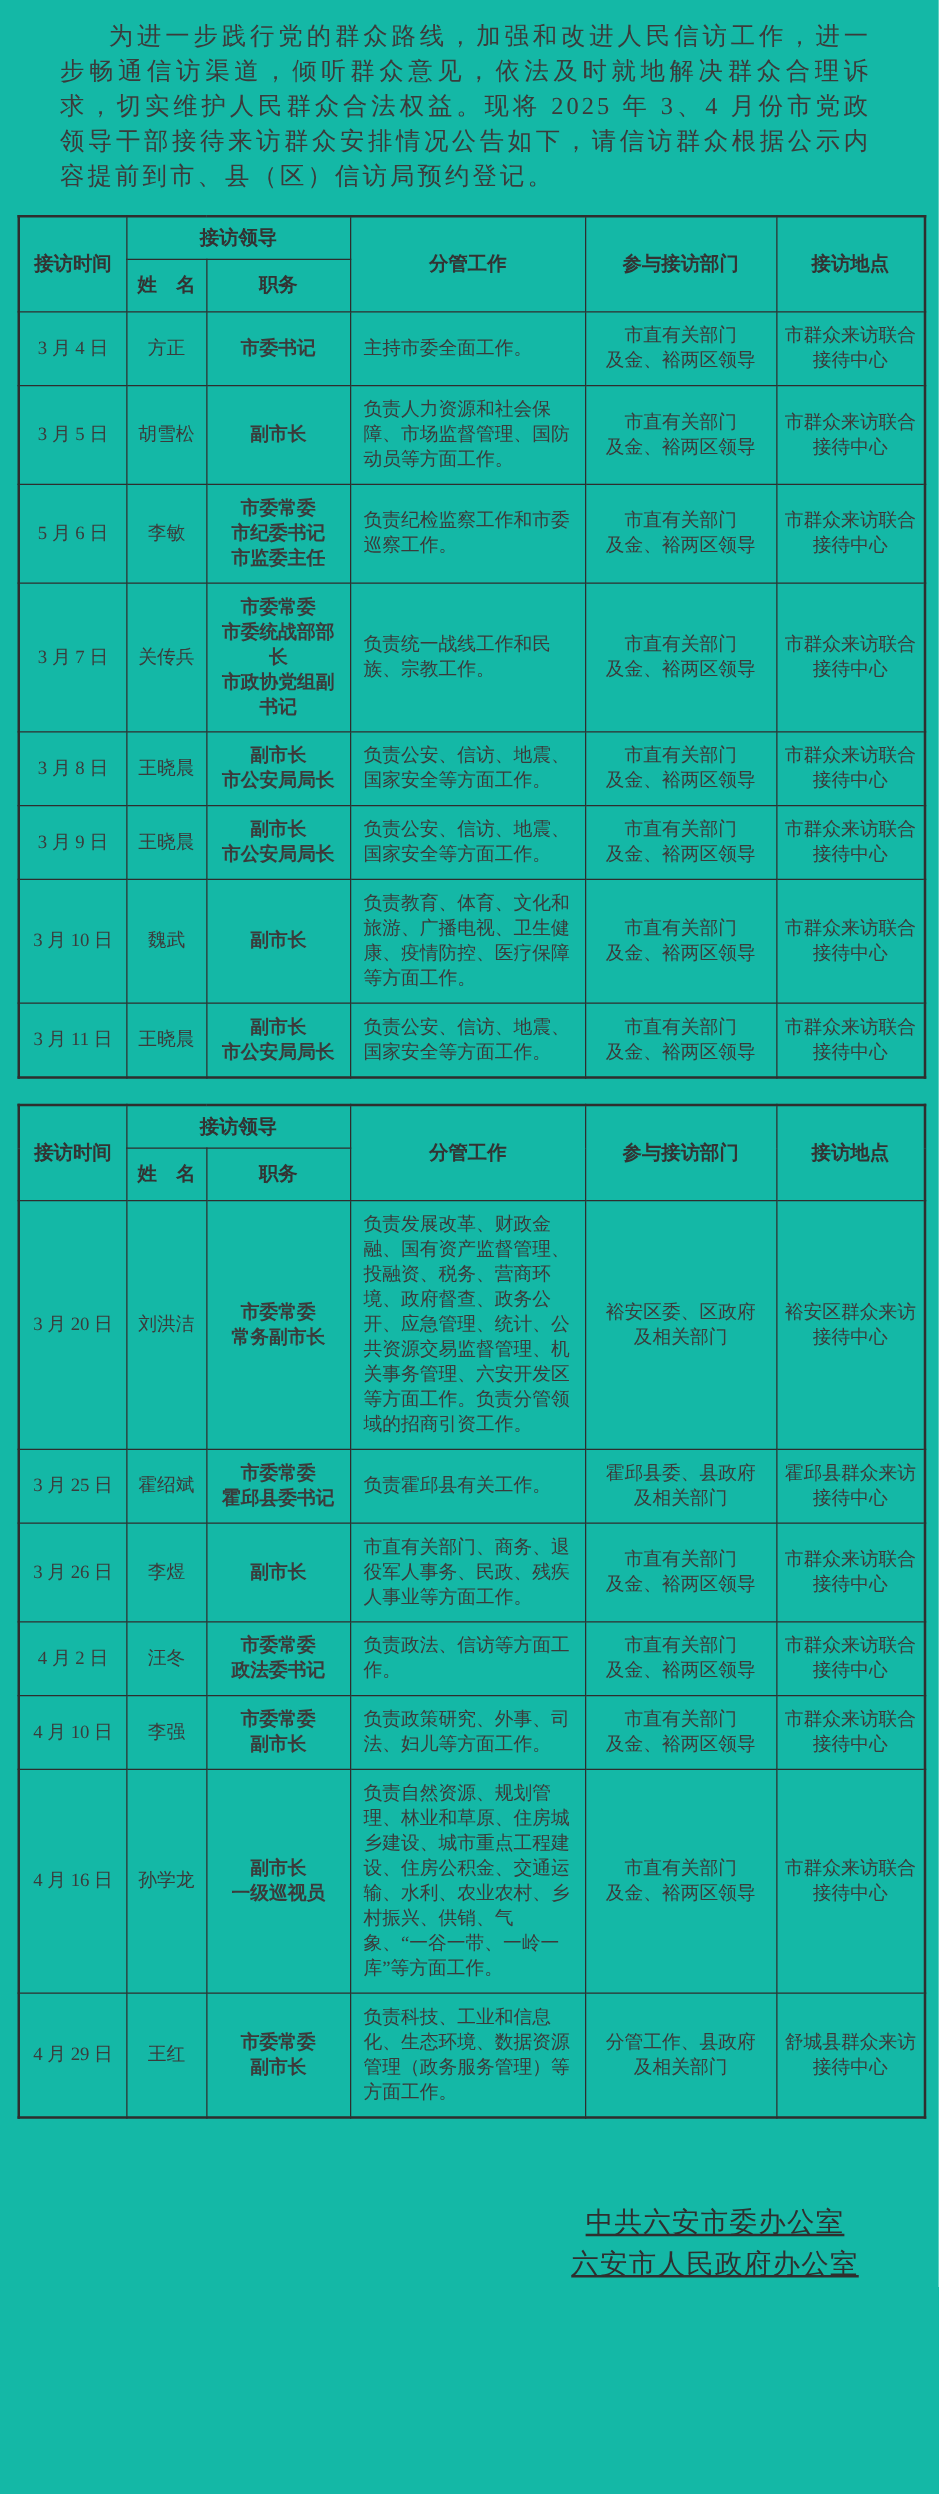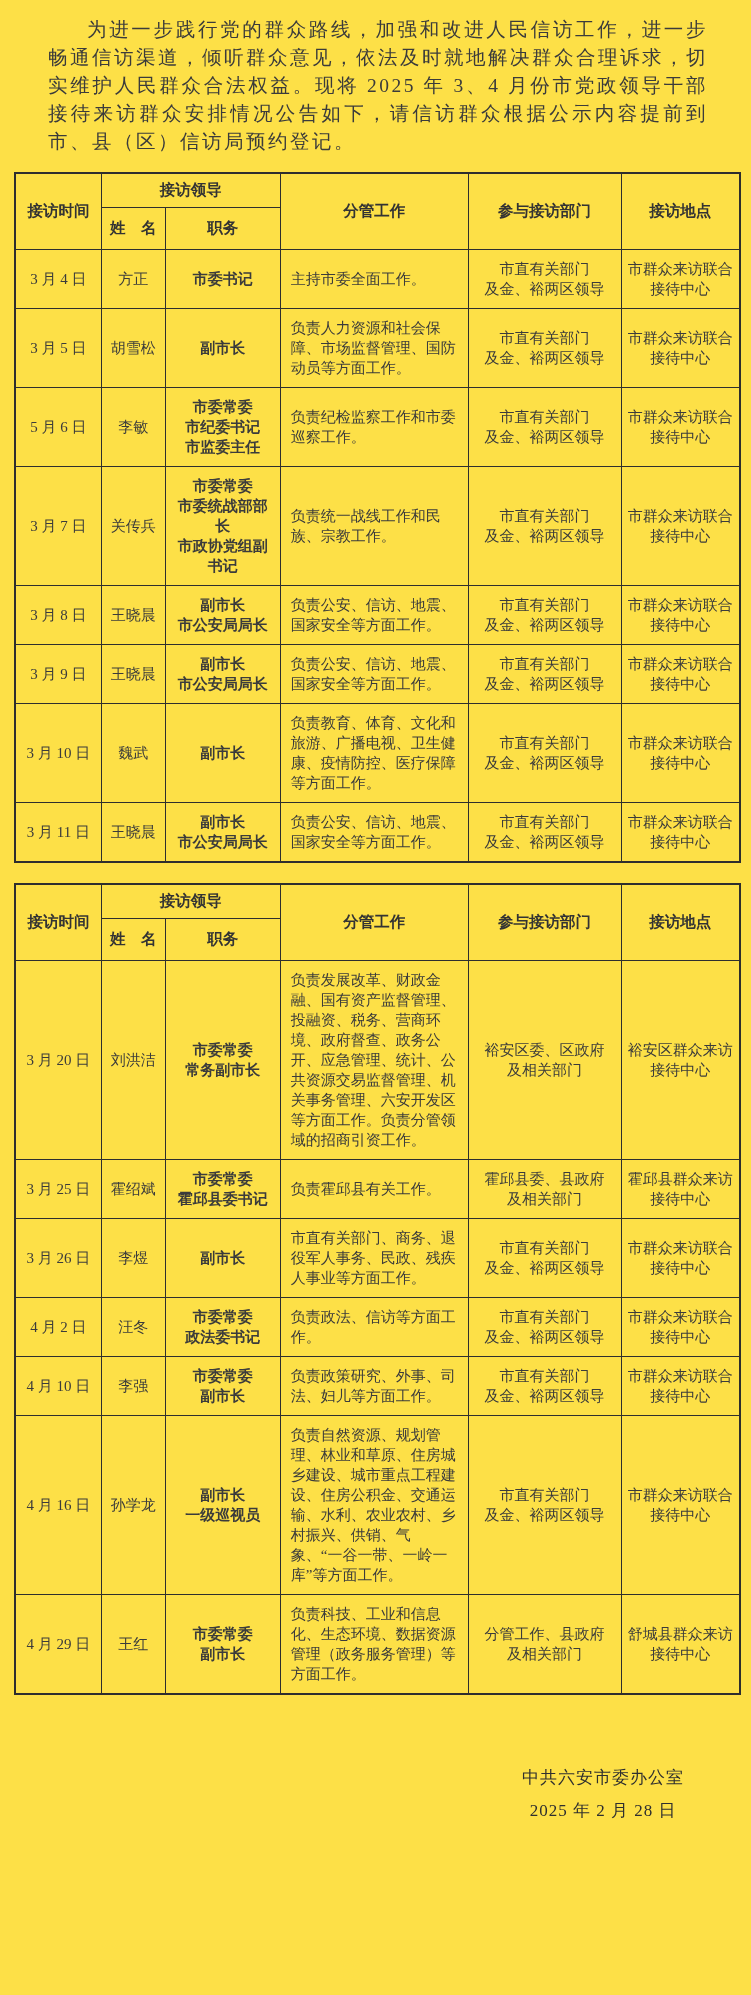--- a/index.html
+++ b/index.html
@@ -1,21 +1,21 @@
 <!DOCTYPE html>
 <html><head>
 <meta charset="utf-8">
 <style>
   html, body { margin: 0; padding: 0; background: #ffffff; }
   .page {
     width: 751px;
     min-height: 1995px;
-    background: #fde047;
+    background: #14b8a6;
     box-sizing: border-box;
-    padding: 12px 1px 40px 0;
+    padding: 12px 12px 40px 0;
     font-family: "Liberation Serif", "DejaVu Serif", serif;
     color: #3b3b3b;
   }
   .intro {
     margin: 4px 42px 16px 48px;
     font-size: 19.5px;
     line-height: 28px;
     letter-spacing: 2.5px;
     text-align: justify;
     text-indent: 2em;
@@ -56,27 +56,28 @@
     padding: 9px 10px;
     white-space: normal;
   }
   .col-date { width: 11.9%; }
   .col-name { width: 8.8%; }
   .col-title { width: 15.9%; font-weight: bold; }
   .col-duty { width: 25.9%; }
   .col-dept { width: 21.1%; }
   .col-loc  { width: 16.4%; }
   .signature {
-    margin: 66px 66px 0 auto;
+    margin: 66px 52px 0 auto;
     width: fit-content;
     text-align: center;
-    font-size: 17px;
+    font-size: 22px;
     line-height: 33px;
     letter-spacing: 1px;
     color: #2f2f2f;
+    text-decoration: underline;
   }
 </style>
 </head>
 <body>
 
 <div class="page">
 
   <p class="intro">为进一步践行党的群众路线，加强和改进人民信访工作，进一步畅通信访渠道，倾听群众意见，依法及时就地解决群众合理诉求，切实维护人民群众合法权益。现将 2025 年 3、4 月份市党政领导干部接待来访群众安排情况公告如下，请信访群众根据公示内容提前到市、县（区）信访局预约登记。</p>
 
   <table class="sched">
@@ -274,16 +275,16 @@
           <td class="col-duty">负责科技、工业和信息化、生态环境、数据资源管理（政务服务管理）等方面工作。</td>
           <td class="col-dept">分管工作、县政府
 及相关部门</td>
           <td class="col-loc">舒城县群众来访接待中心</td>
         </tr>
       </tbody>
   </table>
 
   <div class="signature">
     <div>中共六安市委办公室</div>
-    <div>2025 年 2 月 28 日</div>
+    <div>六安市人民政府办公室</div>
   </div>
 
 </div>
 
 </body></html>

